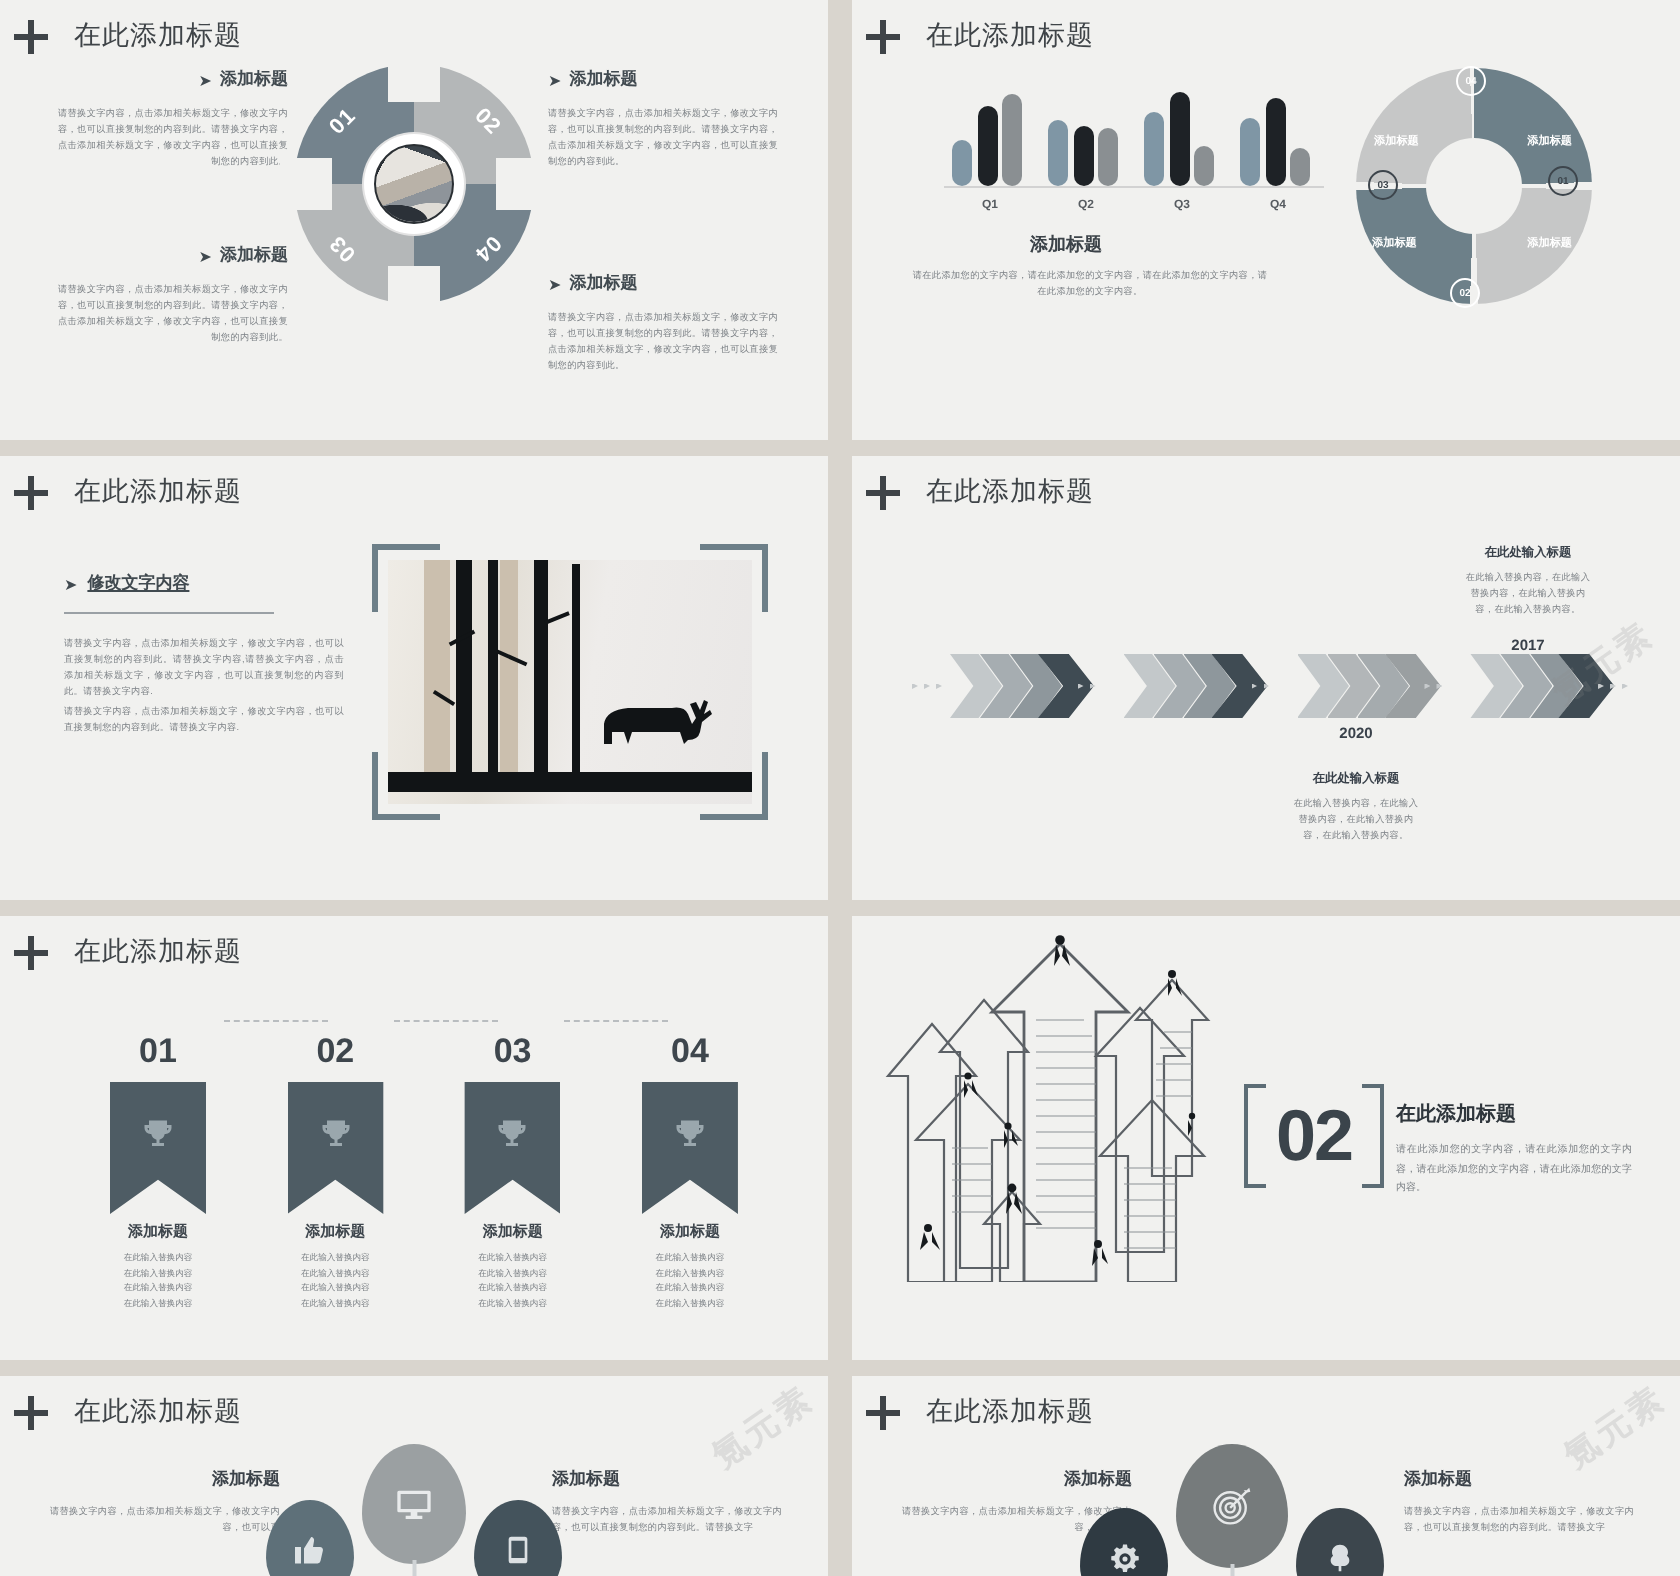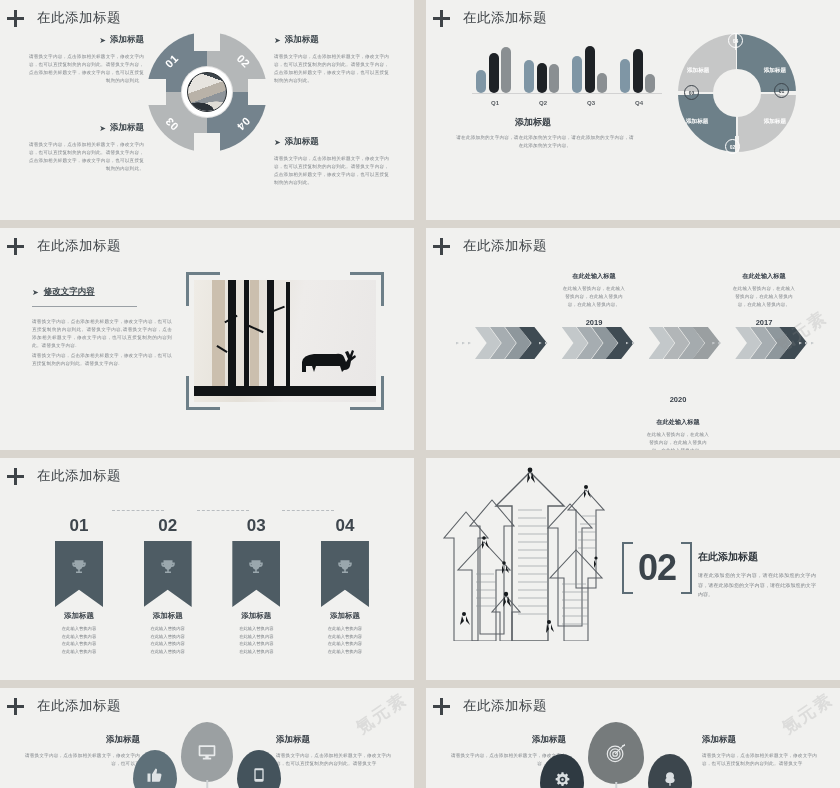--- a/index.html
+++ b/index.html
@@ -437,27 +437,22 @@
         <div class="chev" style="left:44px;width:28px; background:#3f4b53;"></div>
       </div>
       <div class="dots">
         <span class="dot"></span>
           <span class="dot"></span>
           <span class="dot"></span>
       </div>
     </div>
 
 
-    <div class="node" style="left:126px; top:44px;">
-      <div class="t">在此处输入标题</div>
-      <div class="body-text" style="padding:0 10px">在此输入替换内容，在此输入替换内容，在此输入替换内容，在此输入替换内容。</div>
-      <div class="y" style="margin-top:9px">2019</div>
-    </div>
-
-    <div class="node" style="left:210px; top:134px;margin-top:33px;">
+
+    <div class="node" style="left:210px; top:134px;">
       <div class="y">2020</div>
       <div class="t" style="margin-top:14px">在此处输入标题</div>
       <div class="body-text" style="padding:0 10px">在此输入替换内容，在此输入替换内容，在此输入替换内容，在此输入替换内容。</div>
     </div>
 
     <div class="node" style="left:296px; top:44px;">
       <div class="t">在此处输入标题</div>
       <div class="body-text" style="padding:0 10px">在此输入替换内容，在此输入替换内容，在此输入替换内容，在此输入替换内容。</div>
       <div class="y" style="margin-top:9px">2017</div>
     </div>

